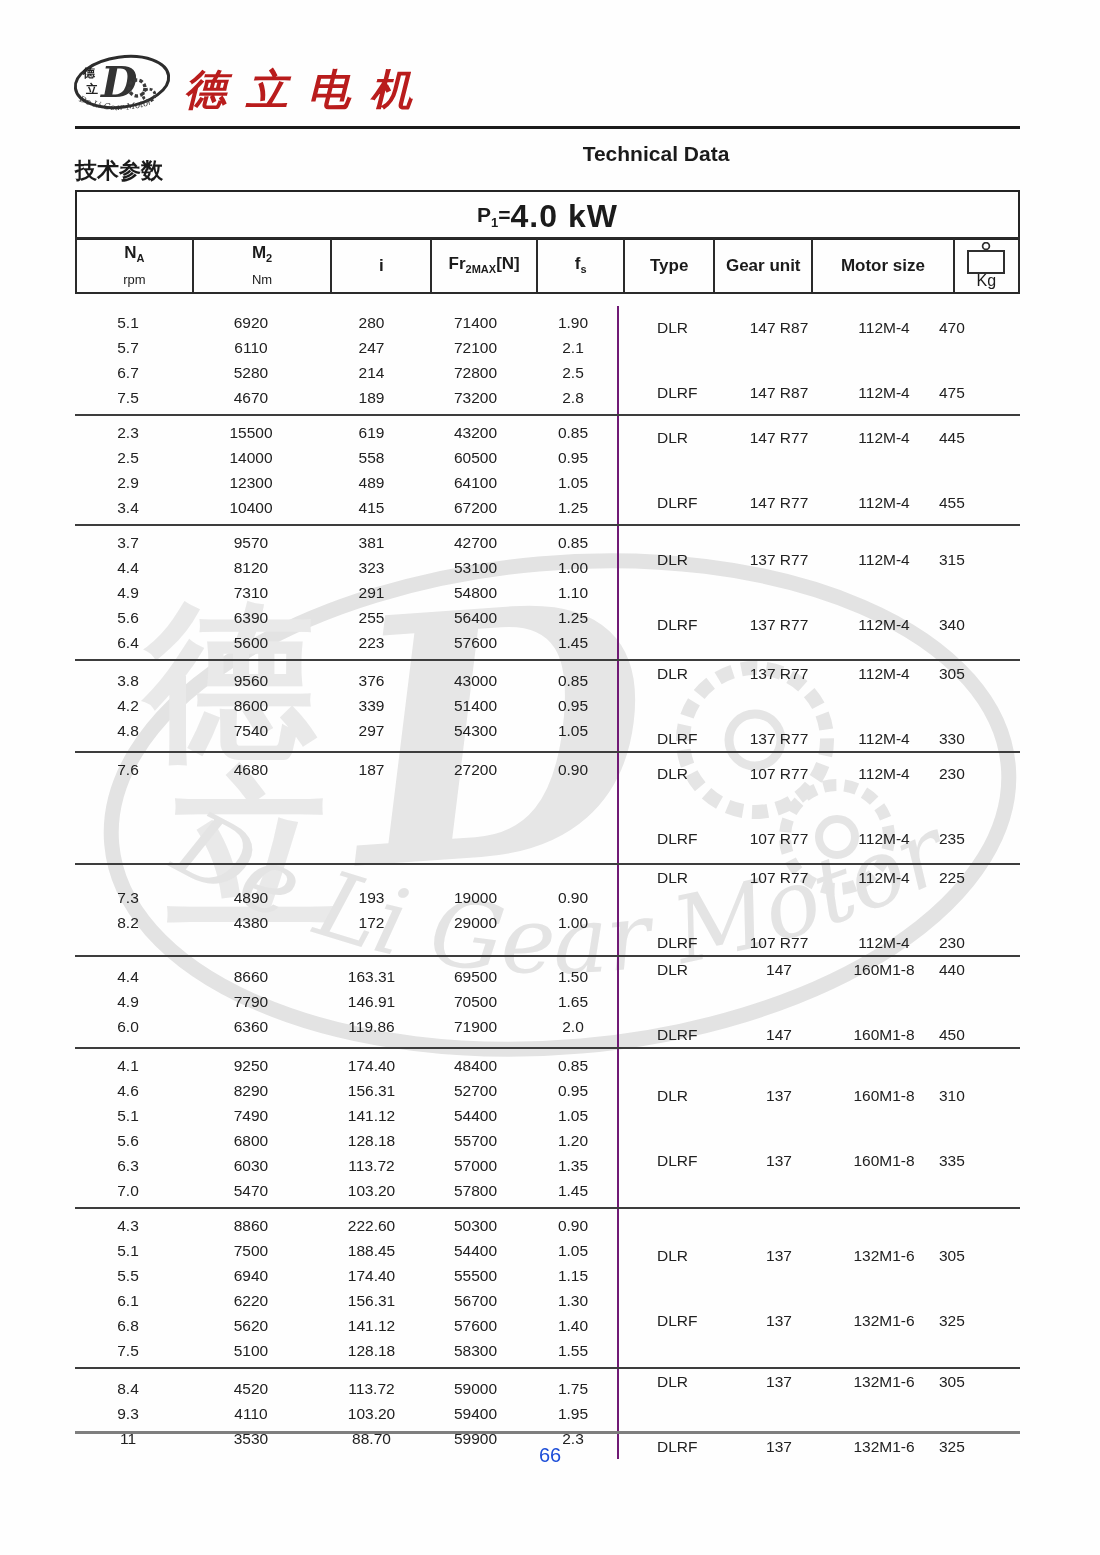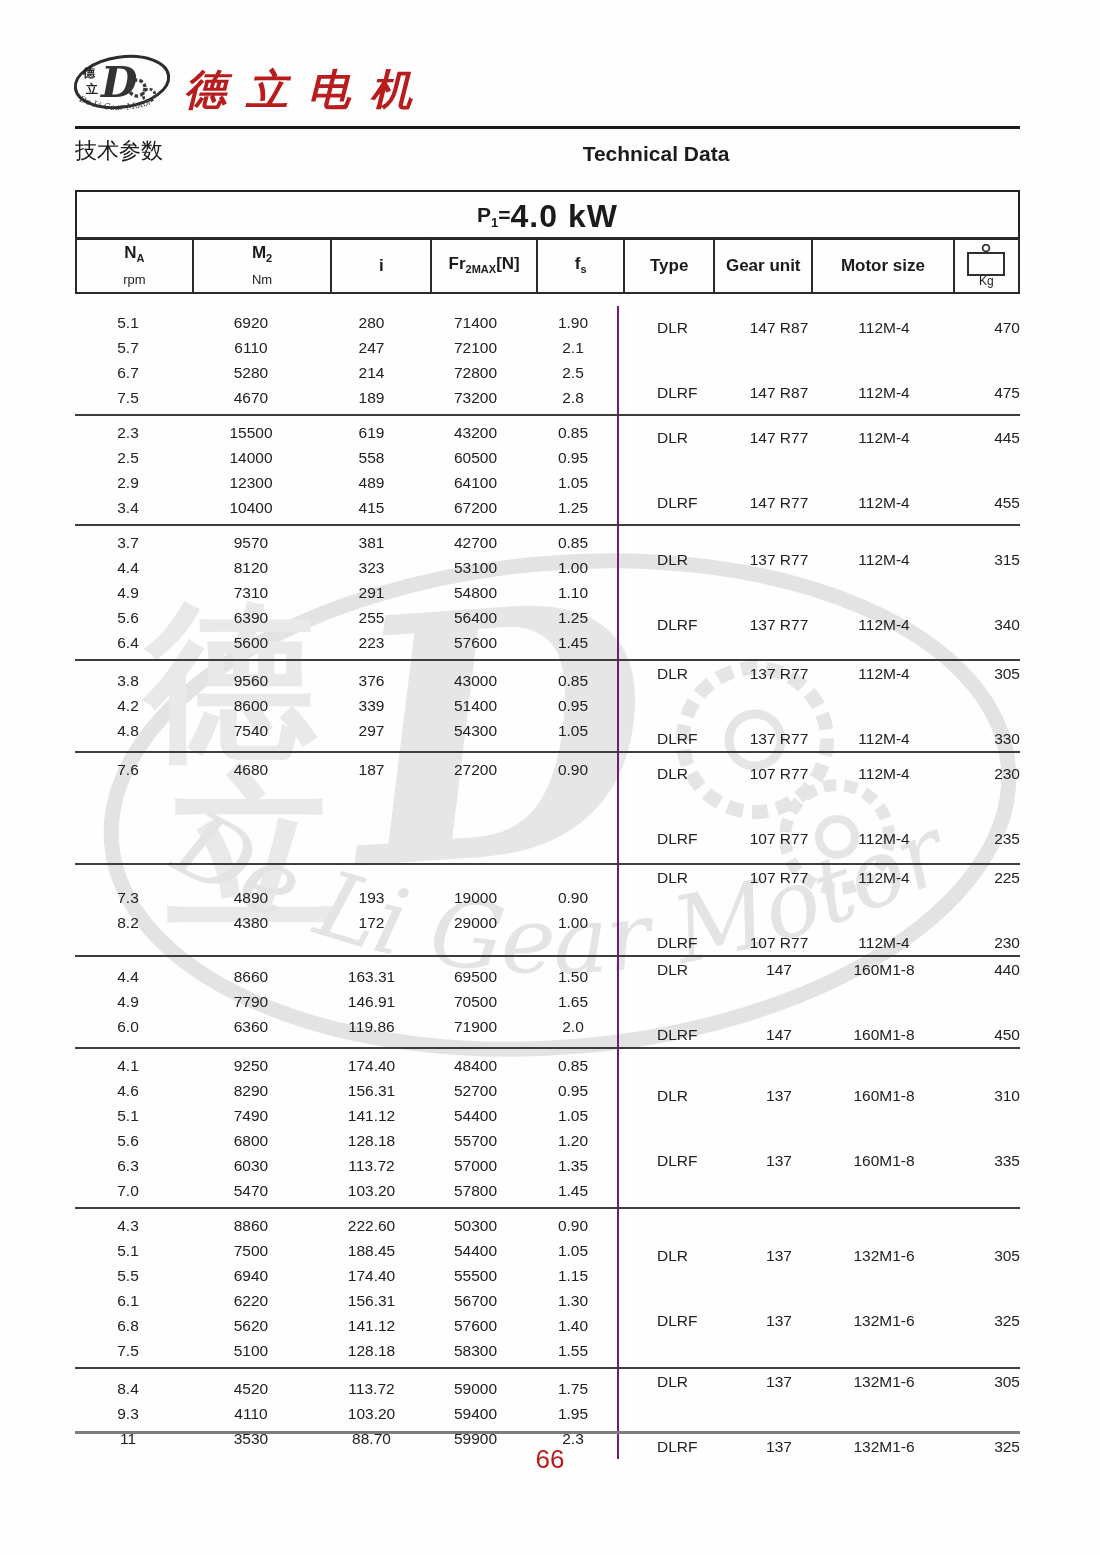--- a/index.html
+++ b/index.html
@@ -6,60 +6,60 @@
   .page{position:relative;width:1100px;height:1555px;background:#fefefe;overflow:hidden;
         font-family:"Liberation Sans", sans-serif;color:#1b1b1b;}
   .layer{position:relative;z-index:1;}
   
   .watermark{position:absolute;left:55px;top:505px;z-index:0;pointer-events:none;}
   
   .logo{position:absolute;left:70px;top:52px;}
   .brand-title{position:absolute;left:184px;top:62px;font-size:42px;font-weight:bold;font-style:italic;
                letter-spacing:20px;font-family:"DejaVu Serif","Liberation Serif",serif;color:#b91c1c;white-space:nowrap;}
   .top-rule{position:absolute;left:75px;top:126px;width:945px;height:3px;background:#1c1c1c;}
-  .sec-cn{position:absolute;left:75px;top:136px;font-size:22px;font-weight:normal;}
+  .sec-cn{position:absolute;left:75px;top:156px;font-size:22px;font-weight:bold;}
   .sec-en{position:absolute;left:656px;top:142px;transform:translateX(-50%);font-size:21px;font-weight:bold;}
   
   .power-box{position:absolute;left:75px;top:190px;width:945px;height:50px;border:2px solid #242424;
              box-sizing:border-box;display:flex;align-items:flex-end;justify-content:center;padding-bottom:6px;}
   .p-small{font-size:21px;font-weight:bold;line-height:1;padding-bottom:3px;}
   .p-small sub{font-size:13px;}
   .p-big{font-size:32px;font-weight:bold;line-height:1;letter-spacing:1px;}
   
   .thead{position:absolute;left:75px;top:237px;width:945px;height:57px;border:2px solid #2a2a2a;
          box-sizing:border-box;display:flex;background:transparent;}
   .th{border-right:2px solid #2a2a2a;box-sizing:border-box;display:flex;flex-direction:column;
       align-items:center;justify-content:center;}
   .th:last-child{border-right:none;}
   .th-na{width:118px}.th-m2{width:140px}.th-i{width:101px}.th-fr{width:107px}.th-fs{width:88px}
   .th-type{width:91px}.th-gear{width:99px}.th-motor{width:143px}.th-kg{width:64px}
   .th-main{font-size:17px;font-weight:bold;line-height:1.05;}
   .th-main sub{font-size:11px;font-weight:bold;}
   .th-unit{font-size:13px;margin-top:8px;}
-  .kg-label{font-size:12px;margin-top:-2px;}
+  .kg-label{font-size:16px;margin-top:-2px;}
   
   .tbody{position:absolute;left:75px;top:296px;width:945px;padding-top:10px;}
   .group{display:flex;align-items:center;border-bottom:2px solid #3d3d3d;}
   .group:last-child{border-bottom:none;}
   .group-left{width:542px;box-sizing:border-box;padding:4px 0;}
   .group-right{width:403px;box-sizing:border-box;border-left:2px solid #701a75;align-self:stretch;
                display:flex;flex-direction:column;justify-content:center;gap:40px;}
   .group.align-start{align-items:flex-start;}
   .group.align-start .group-right{justify-content:flex-start;padding-top:8px;padding-bottom:12px;}
   .data-row{display:flex;height:25px;align-items:center;}
   .cell{text-align:center;font-size:15.5px;color:#212121;}
   .c0{width:106px}.c1{width:140px}.c2{width:101px}.c3{width:107px}.c4{width:88px}
   .variant-row{display:flex;height:25px;align-items:center;font-size:15.5px;color:#212121;}
   .v-type{width:110px;padding-left:38px;box-sizing:border-box;text-align:left;}
   .v-gear{width:100px;text-align:center;}
   .v-motor{width:110px;text-align:center;}
-  .v-kg{width:81px;text-align:right;}
+  .v-kg{width:81px;text-align:left;}
   
   .footer-rule{position:absolute;left:75px;top:1431px;width:945px;height:3px;background:#7e7e7e;}
-  .page-number{position:absolute;left:0;top:1444px;width:1100px;text-align:center;font-size:26px;color:#b91c1c;}
+  .page-number{position:absolute;left:0;top:1444px;width:1100px;text-align:center;font-size:20px;color:#1d4ed8;}
   .wm-serif{font-family:"DejaVu Serif","Liberation Serif",serif;}
 </style>
 </head>
 <body>
 
 <div class="page">
 
   <svg class="watermark" width="1000" height="600" viewBox="0 0 1000 600">
     <g transform="rotate(-5 505 300)">
       <ellipse cx="505" cy="300" rx="450" ry="242" fill="none" stroke="#e3e3e3" stroke-width="15"></ellipse>

